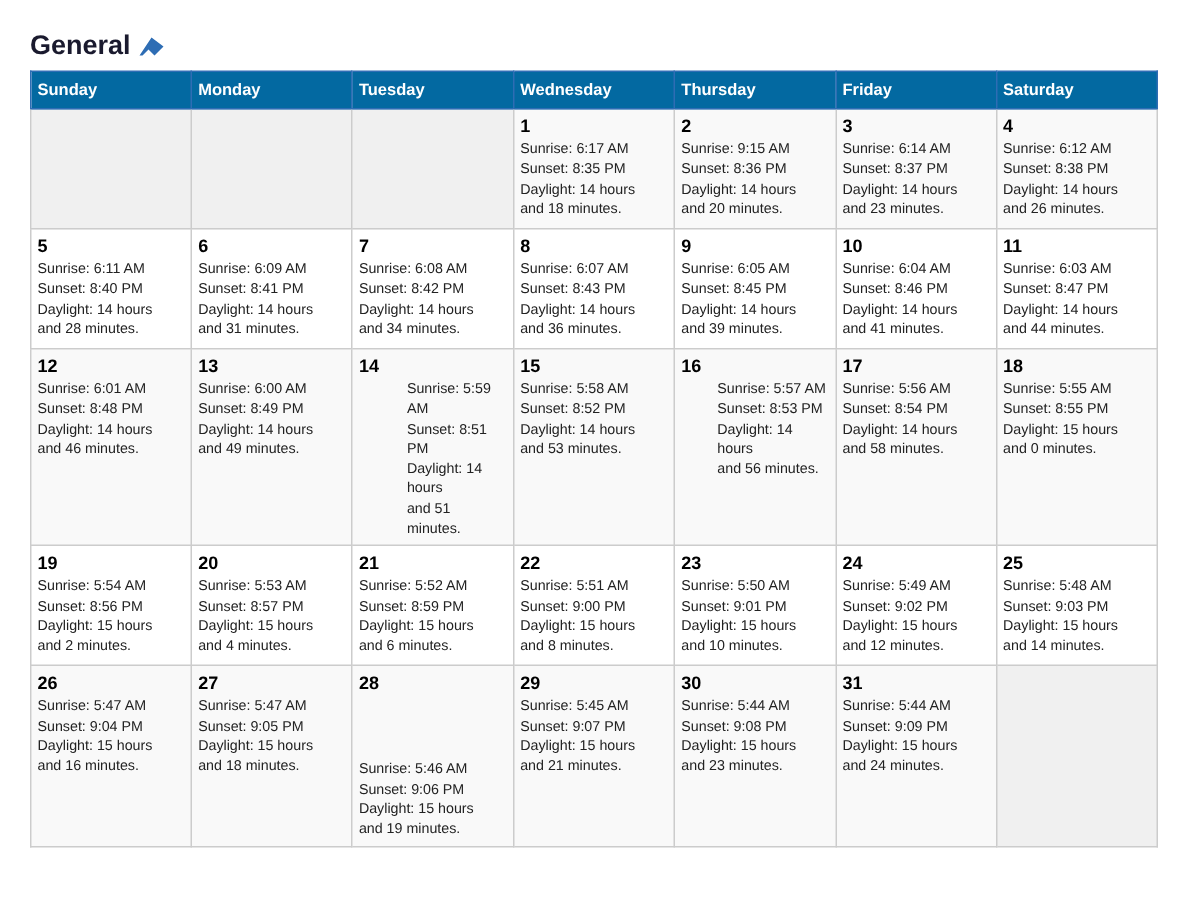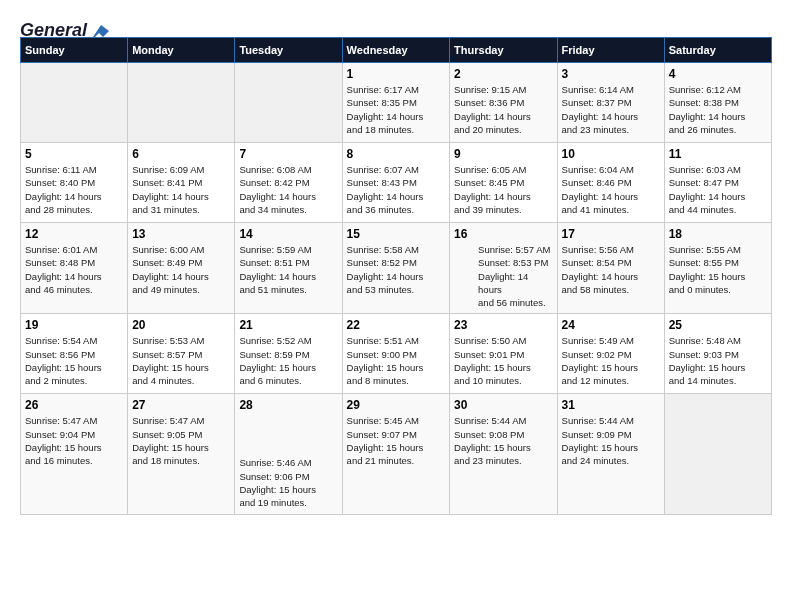--- a/index.html
+++ b/index.html
@@ -7,21 +7,21 @@
       font-family: Arial, sans-serif;
       background: #fff;
       width: 792px;
       min-height: 612px;
       padding: 20px;
     }
     .header {
       display: flex;
       justify-content: space-between;
       align-items: flex-start;
-      font-style: italic;
+      margin-bottom: 10px;
     }
     .logo {
       display: flex;
       flex-direction: column;
       align-items: flex-start;
     }
     .title-section {
       text-align: right;
     }
     .month-title {
@@ -33,21 +33,21 @@
     .location {
       font-size: 14px;
       color: #333;
     }
     table {
       width: 100%;
       border-collapse: collapse;
       font-size: 10px;
     }
     thead tr th {
-      background-color: #0f172a;
+      background-color: #0369a1;
       color: #fff;
       padding: 6px 4px;
       text-align: left;
       font-size: 11px;
       font-weight: bold;
       border: 1px solid #2e6db4;
     }
     tbody tr td {
       border: 1px solid #ccc;
       vertical-align: top;
@@ -200,21 +200,21 @@
         </td>
         <td>
           <div class="day-number">13</div>
           <div class="day-info" style="white-space: pre-line;">Sunrise: 6:00 AM
 Sunset: 8:49 PM
 Daylight: 14 hours
 and 49 minutes.</div>
         </td>
         <td>
           <div class="day-number">14</div>
-          <div class="day-info" style="white-space: pre-line;">Sunrise: 5:59 AM
+          <div class="day-info" style="white-space: pre-line; margin-left: 32px;">Sunrise: 5:59 AM
 Sunset: 8:51 PM
 Daylight: 14 hours
 and 51 minutes.</div>
         </td>
         <td>
           <div class="day-number">15</div>
           <div class="day-info" style="white-space: pre-line;">Sunrise: 5:58 AM
 Sunset: 8:52 PM
 Daylight: 14 hours
 and 53 minutes.</div>

